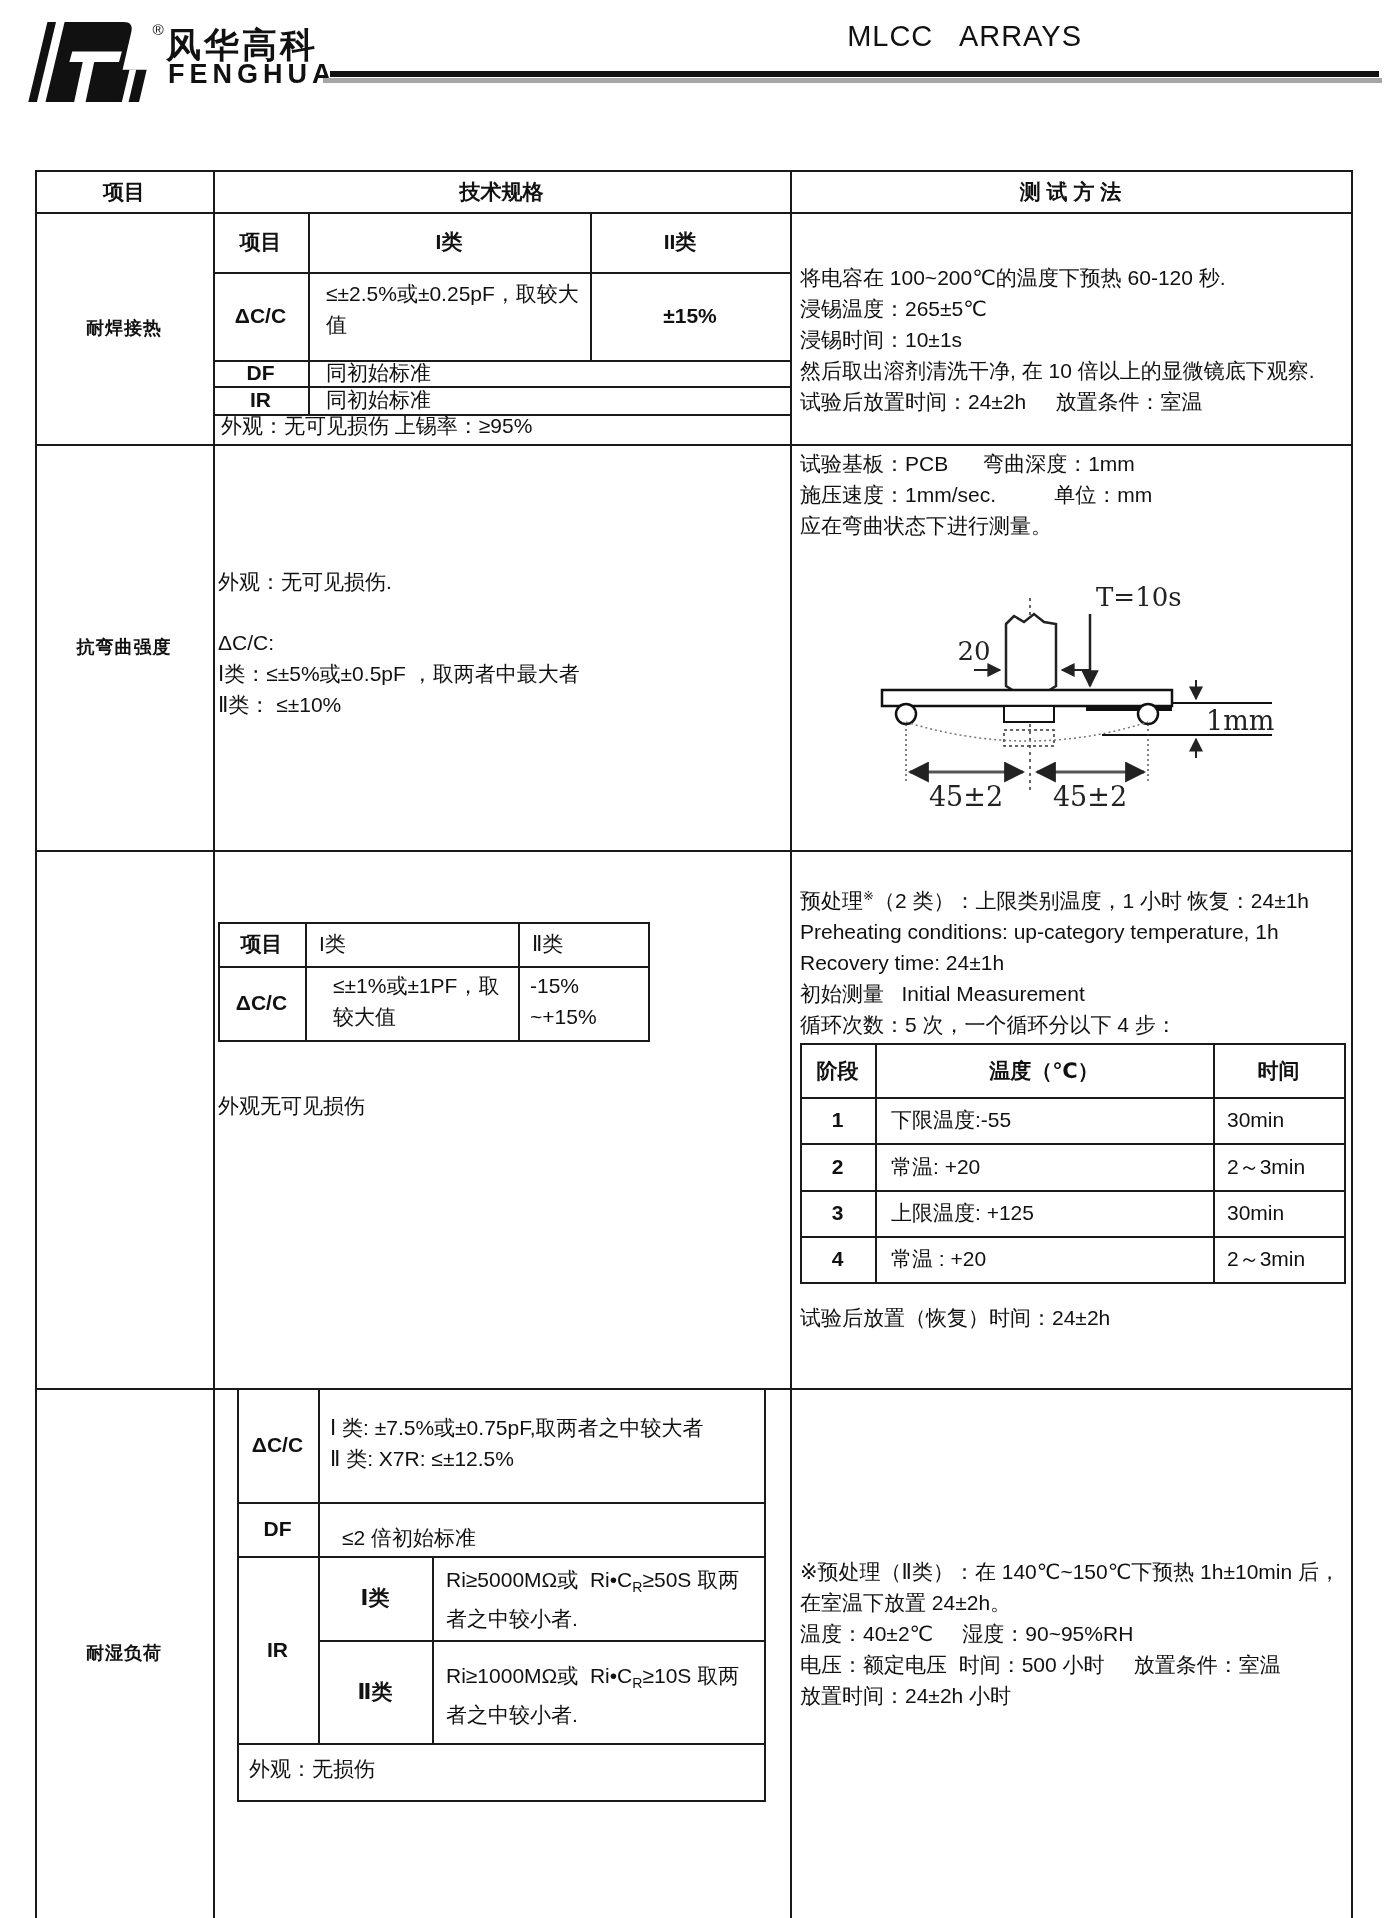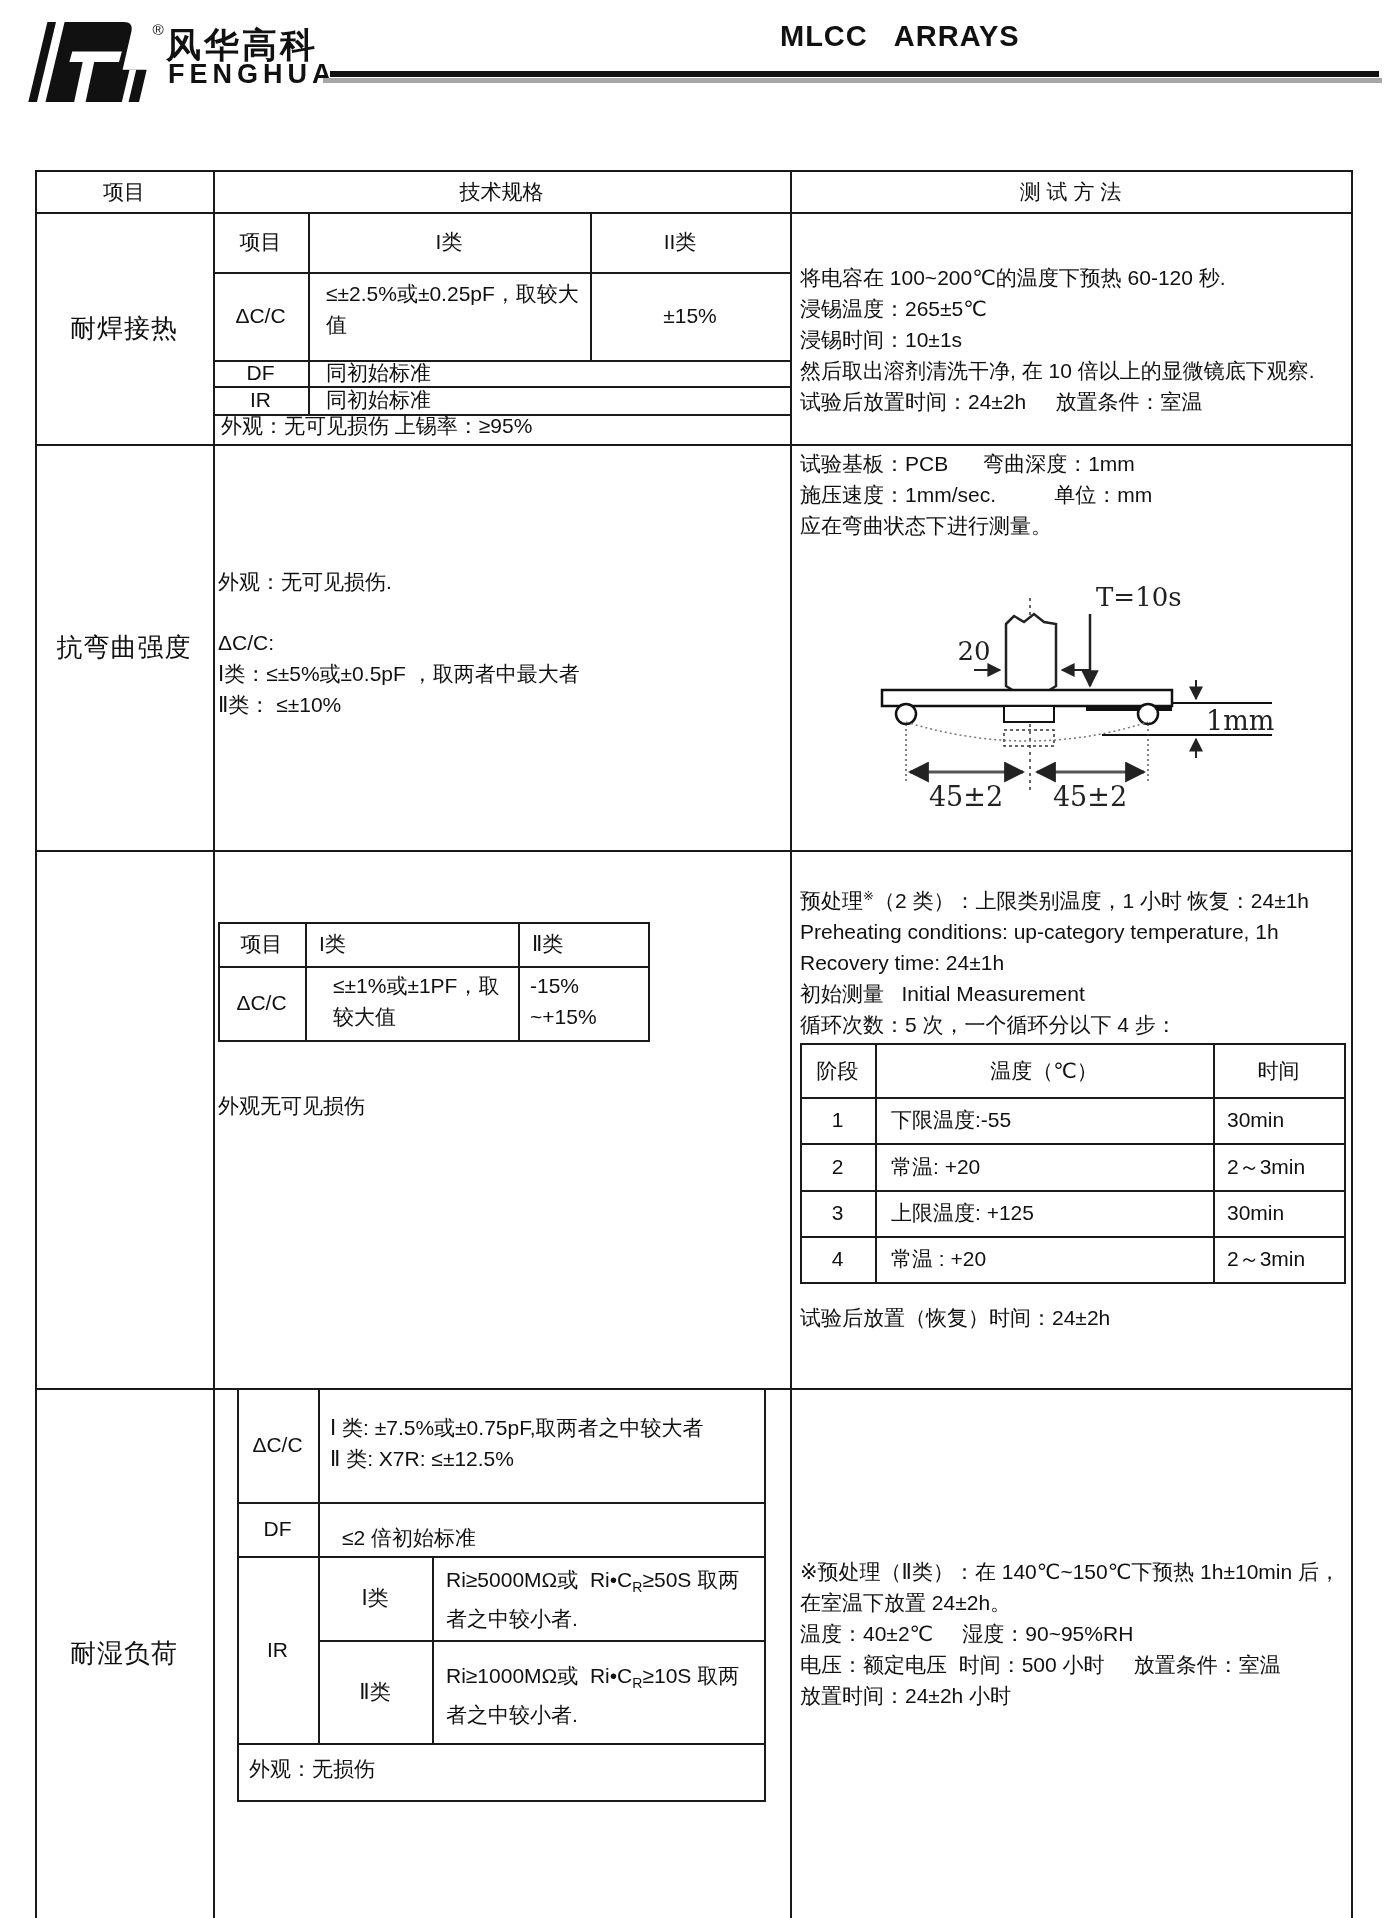--- a/index.html
+++ b/index.html
@@ -5,31 +5,31 @@
   * { box-sizing: border-box; margin:0; padding:0; }
   html,body { background:#fff; }
   #page {
     position:relative; width:1386px; height:1918px; background:#fff;
     font-family:"Liberation Sans","DejaVu Sans",sans-serif; color:#111;
     overflow:hidden;
   }
   .hl { position:absolute; height:2px; background:#1a1a1a; }
   .vl { position:absolute; width:2px;  background:#1a1a1a; }
   .cell { position:absolute; font-size:21px; color:#111; }
-  .ctr  { display:flex; align-items:center; justify-content:center; text-align:center; }
+  .ctr  { display:flex; align-items:center; justify-content:center; text-align:center;font-weight:bold; }
   .vctr { display:flex; align-items:center; }
   .bot  { display:flex; align-items:flex-end;margin-left:12px; }
   .ln   { white-space:pre-wrap; line-height:31px; }
   .brand-cn { position:absolute; left:166px; top:22px; font-size:35px; font-weight:700; letter-spacing:3px; }
   .brand-en { position:absolute; left:168px; top:59px; font-size:27px; font-weight:700; letter-spacing:5px; }
-  .doc-title { position:absolute; left:780px; top:20px; width:302px; 
-               font-size:29px; font-weight:700; letter-spacing:1px; white-space:pre; }
+  .doc-title { position:absolute; left:780px; top:20px; width:302px; text-align:right;
+               font-size:29px; font-weight:400; letter-spacing:1px; white-space:pre; }
   .rule-b { position:absolute; left:330px; top:71px; width:1049px; height:6px; background:#111; }
   .rule-g { position:absolute; left:323px; top:78px; width:1059px; height:5px; background:#a6a6a6; }
-  .rowlabel { font-size:26px; letter-spacing:1px; }
+  .rowlabel { font-size:18px; letter-spacing:1px; }
   sup { font-size:13px; vertical-align:super; }
   sub { font-size:14px; vertical-align:sub; }
   .serif { font-family:"DejaVu Serif","Liberation Serif",serif; }
 </style>
 </head>
 <body>
 
 <div id="page">
 
   <svg style="position:absolute;left:28px;top:20px" width="140" height="84" viewBox="0 0 146 88">

